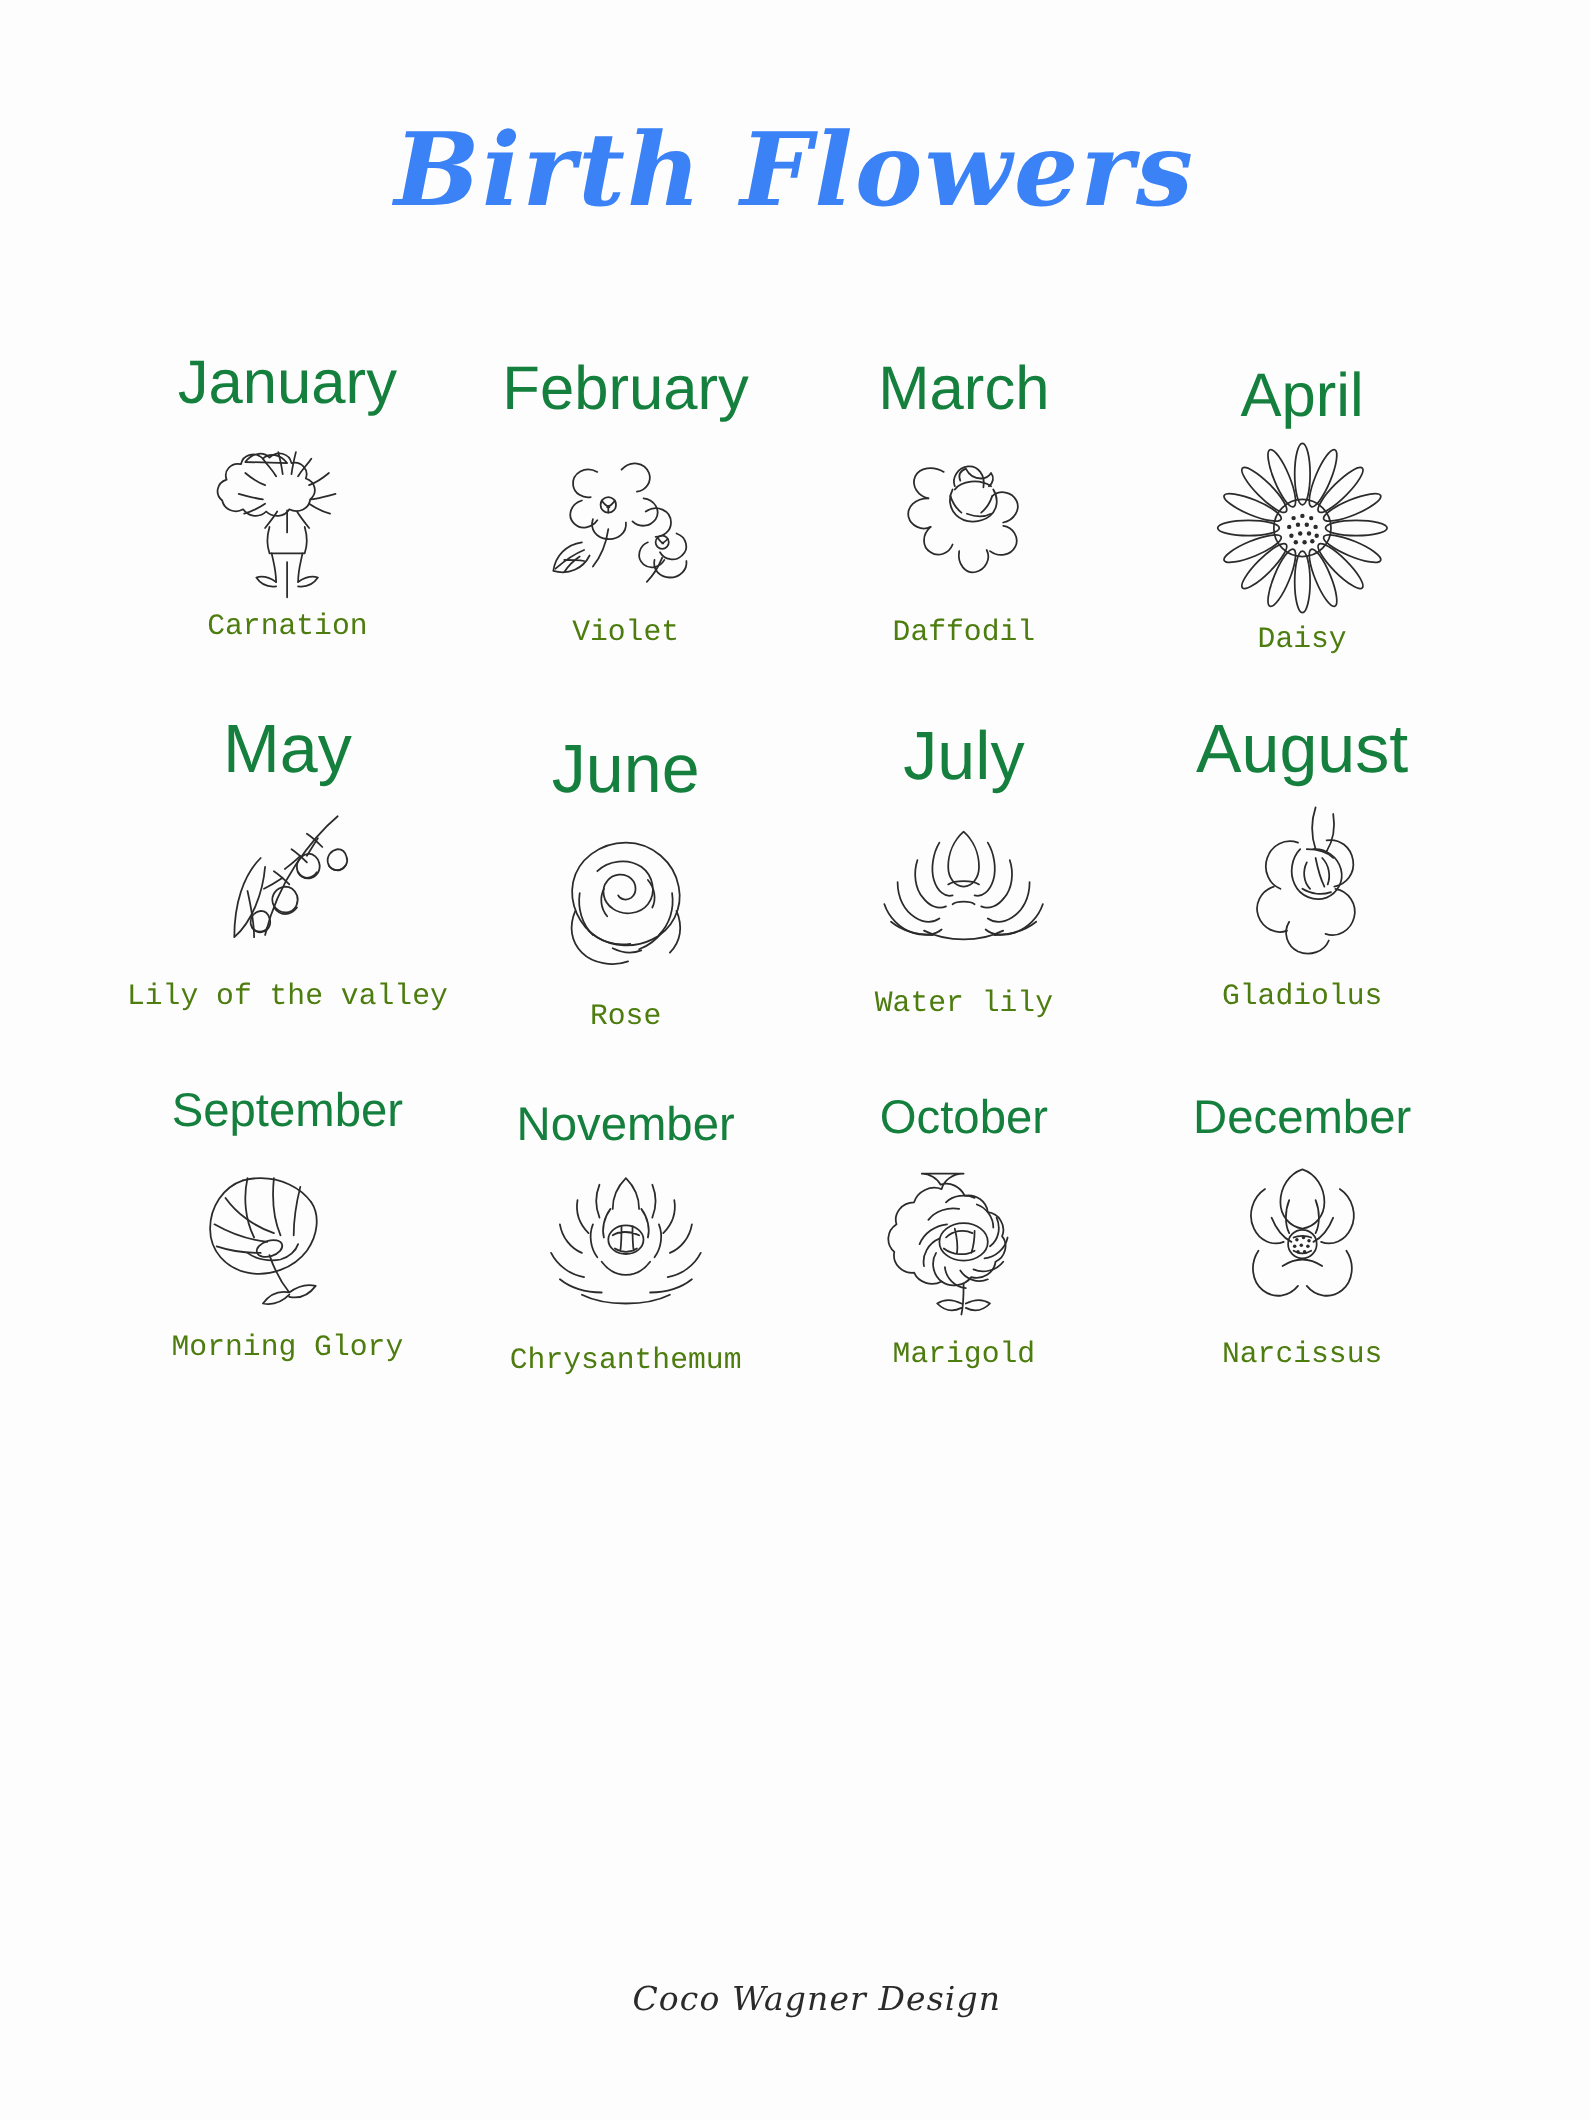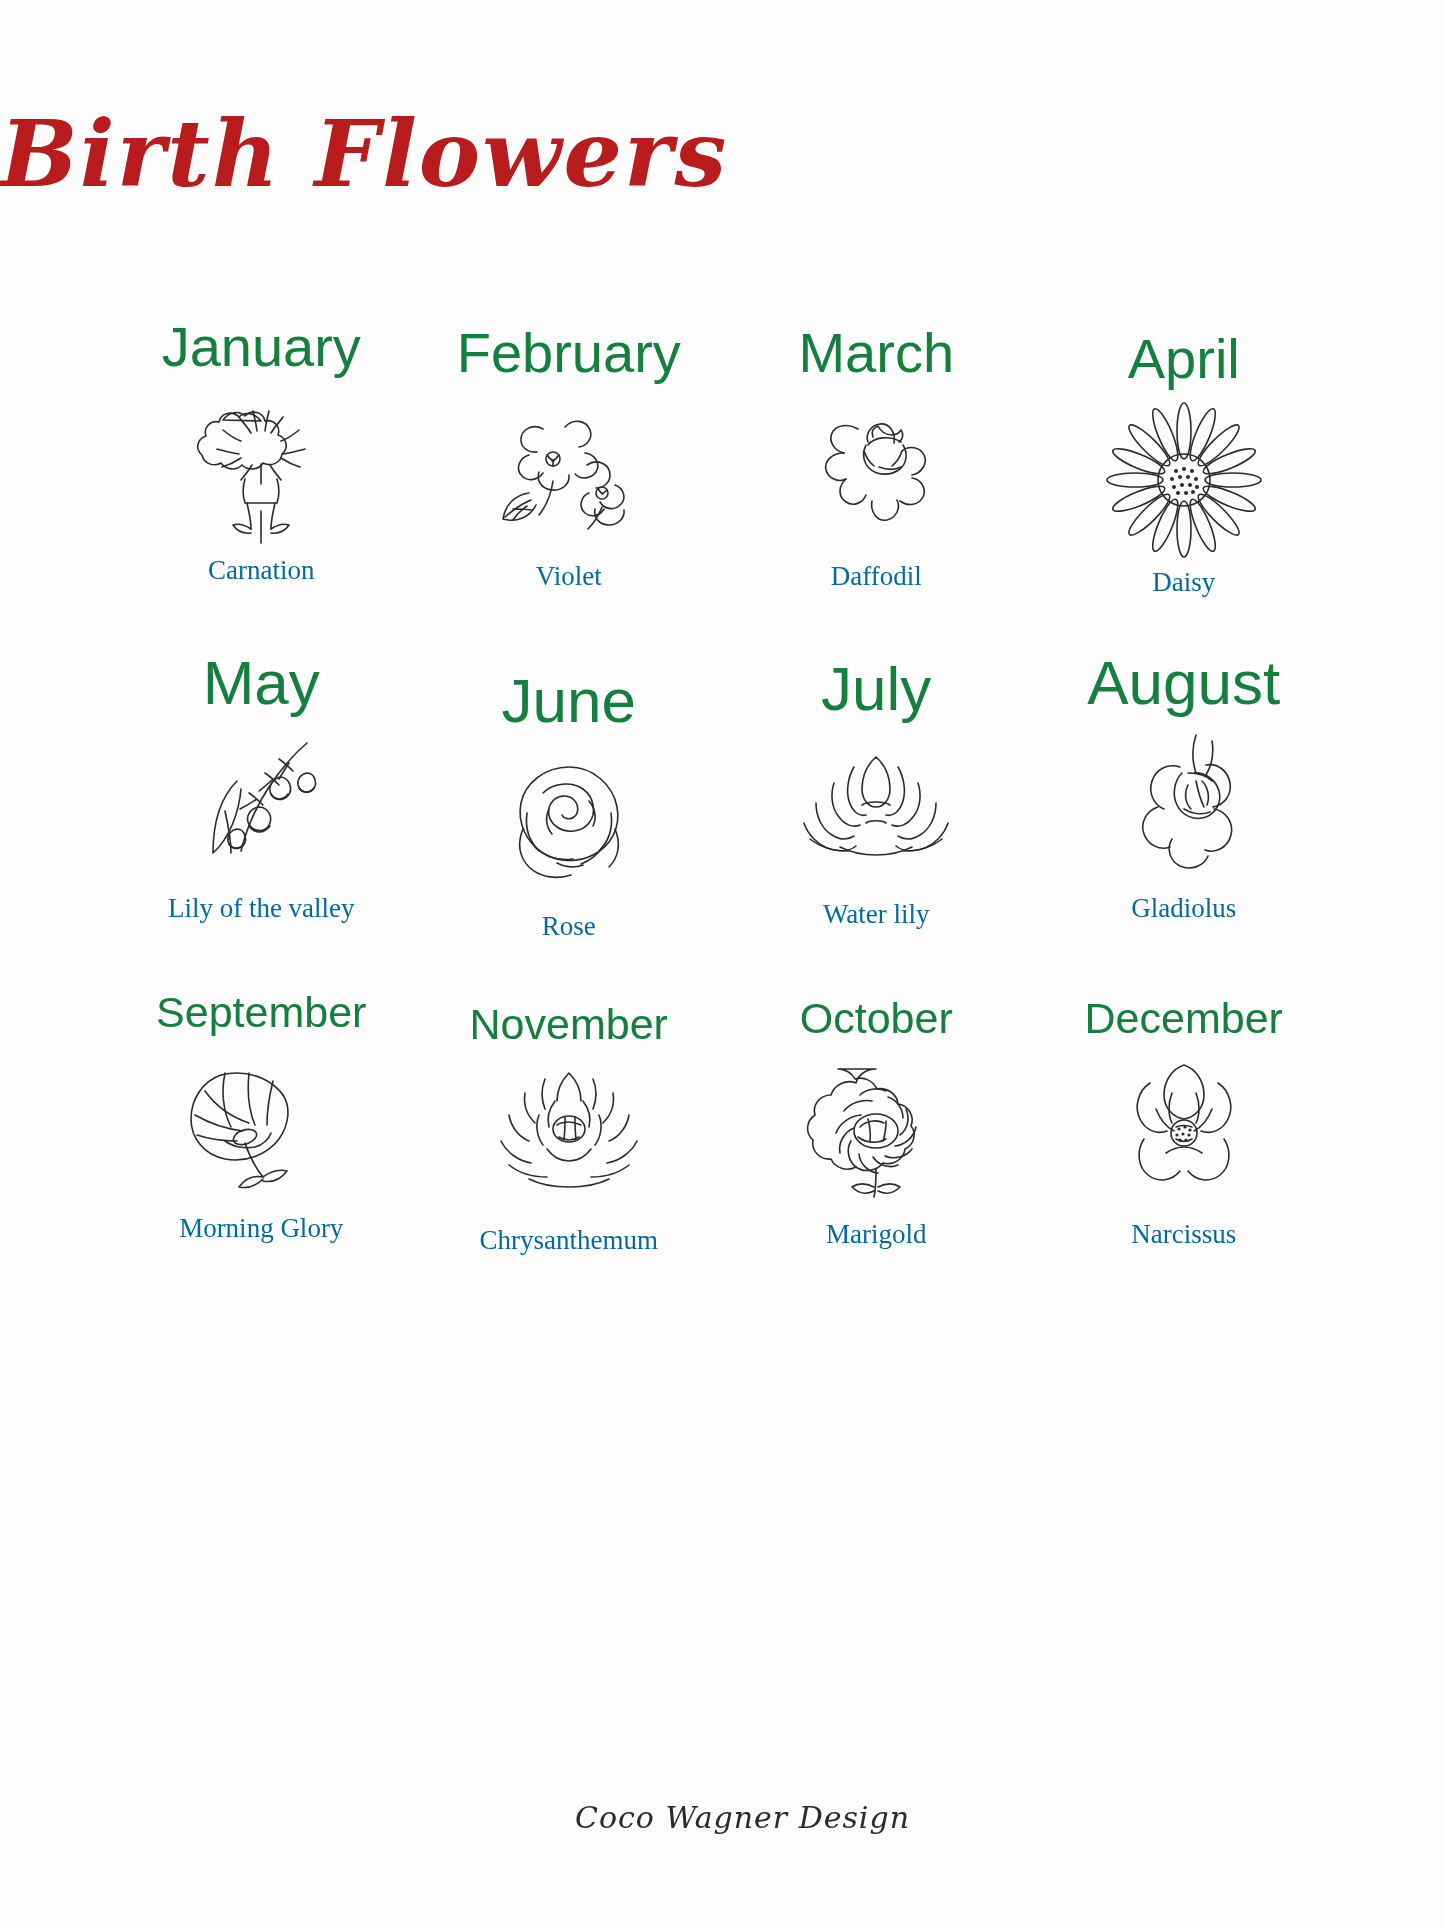--- a/index.html
+++ b/index.html
@@ -15,27 +15,27 @@
     color: #1a1a1a;
     overflow: hidden;
   }
   .page {
     position: absolute;
     inset: 0;
     background: #fdfdfd;
   }
   
   .title {
-    text-align: left;
+    text-align: center;
     font-family: "DejaVu Serif", serif;
     font-style: italic;
     font-weight: 700;
     font-size: 92px;
     letter-spacing: 2px;
-    color: #b91c1c;
+    color: #3b82f6;
     margin-top: 108px;
     line-height: 1.0;
   }
   
   .grid {
     margin: 0 auto;
     width: 1230px;
     margin-top: 118px;
   }
   .row {
@@ -66,23 +66,23 @@
     display: flex;
     align-items: center;
     justify-content: center;
   }
   .art svg {
     width: 100%;
     height: 100%;
     display: block;
   }
   .flower-name {
-    font-family: Liberation Serif, serif;
+    font-family: Liberation Mono, monospace;
     font-size: 27px;
-    color: #0369a1;
+    color: #4d7c0f;
     margin-top: 2px;
     white-space: nowrap;
   }
 
   
   .row-1 .month { font-size: 56px; }
   .row-2 .month { font-size: 62px; }
   .row-3 .month { font-size: 43px; }
 
   .row-1 { margin-top: 0px; }

